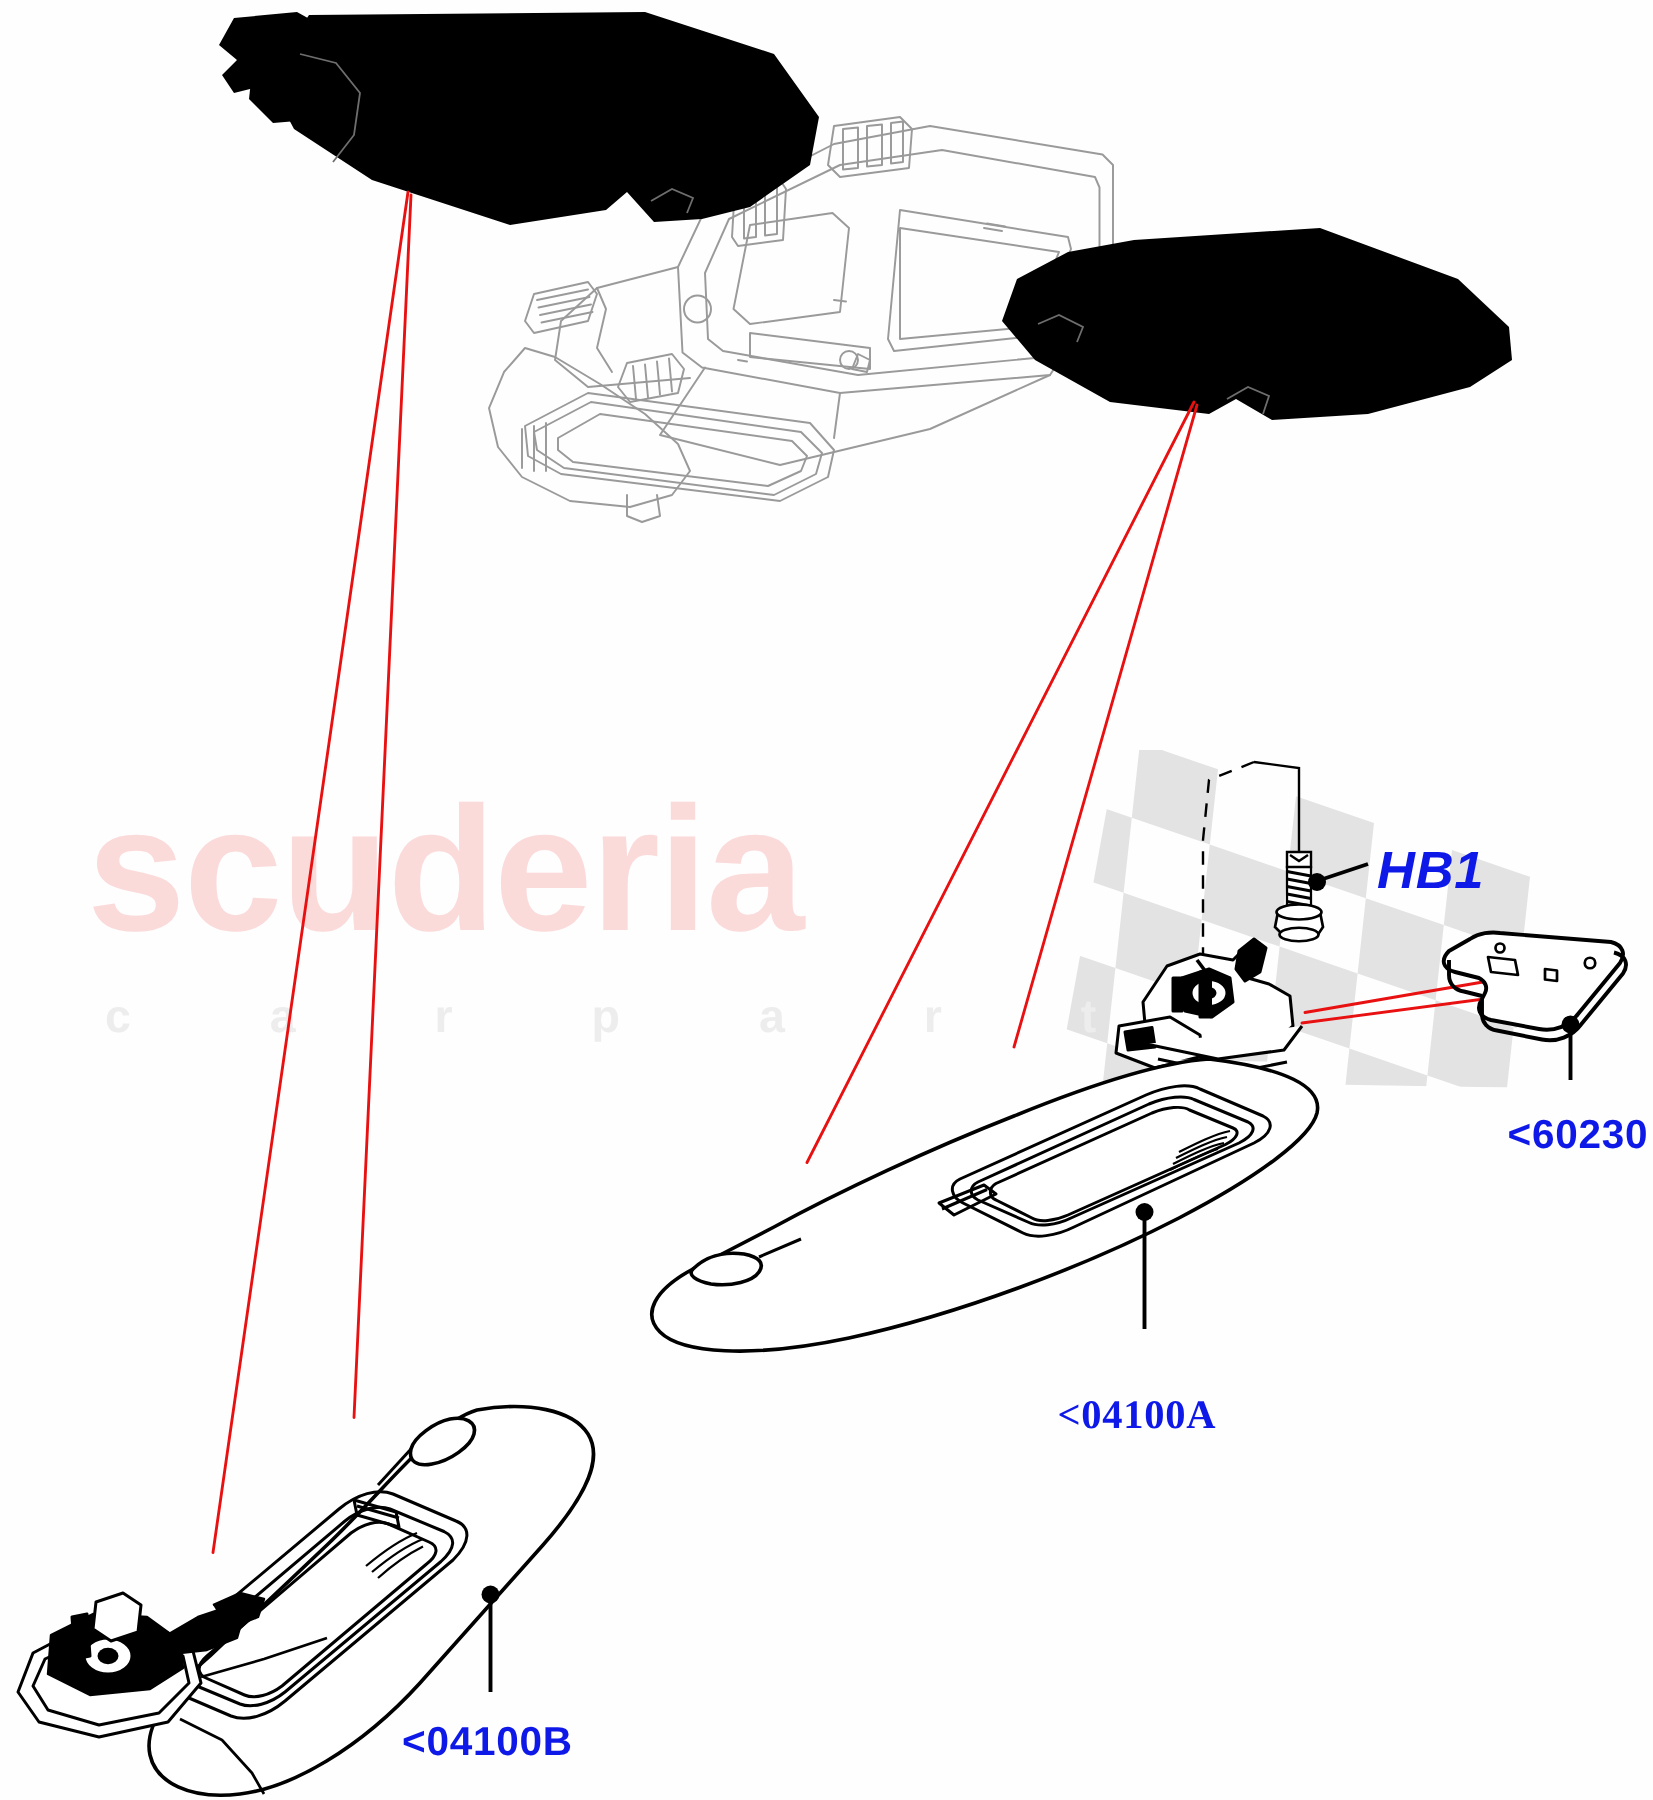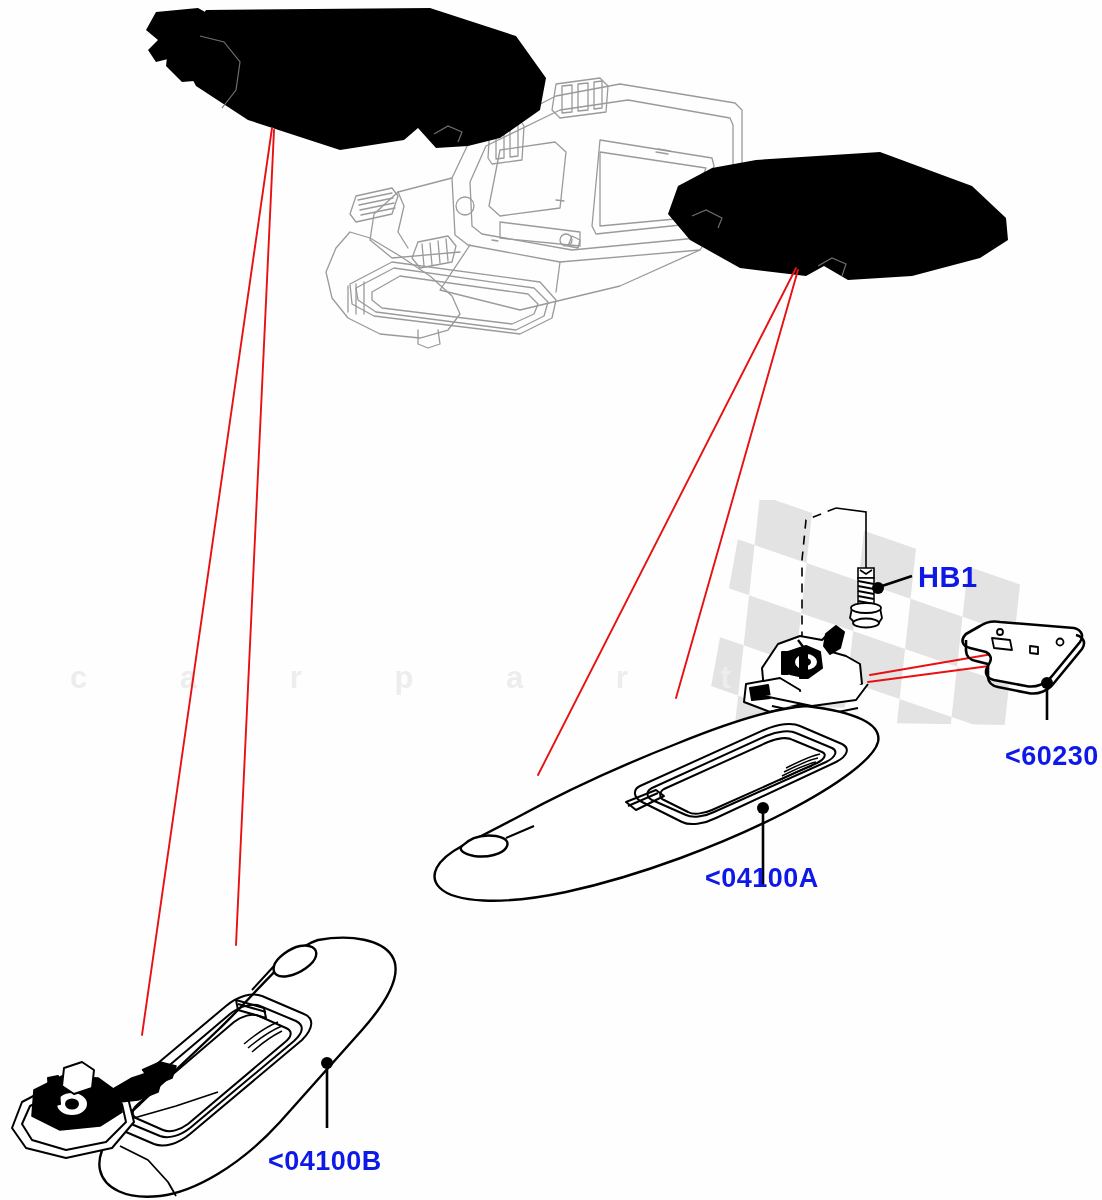--- a/index.html
+++ b/index.html
@@ -49,21 +49,21 @@
   }
   .plabel{
     position:absolute;
     color:#0e19e8;
     font-size:27px;
     font-weight:bold;
     white-space:nowrap;
     user-select:none;
     letter-spacing:0.5px;
   }
-  .plabel.hb{font-size:29px;}
+  .plabel.hb{font-size:35px;font-style:italic;}
 </style>
 </head>
 <body>
 
 <div id="stage">
 
   <svg class="layer" viewBox="0 0 1102 1200">
     <defs>
       <clipPath id="flagClip">
         <polygon points="745,500 1040,500 1005,725 705,720"></polygon>
@@ -91,20 +91,21 @@
           <rect x="208" y="208" width="52" height="52"></rect>
           <rect x="-52" y="260" width="52" height="52"></rect>
           <rect x="52" y="260" width="52" height="52"></rect>
           <rect x="156" y="260" width="52" height="52"></rect>
           <rect x="260" y="260" width="52" height="52"></rect>
         </g>
       </g>
     </g>
   </svg>
 
+  <div class="wm-scuderia">scuderia</div>
   <div class="wm-carparts">c a r   p a r t s</div>
 
   <svg class="layer" viewBox="0 0 1102 1200">
 
     <g fill="none" stroke="#9a9a9a" stroke-width="1.3" stroke-linejoin="round" stroke-linecap="round">
 
       <path d="M556,96 L620,84 L735,103 L742,110 L742,185 L700,250 L560,262 L468,245 L455,235
                L452,178 L470,140 Z"></path>
       <path d="M560,110 L628,100 L730,118 L733,125 L733,180 L697,238 L572,250 L482,234 L472,226 L470,182 L486,146 Z"></path>
 
@@ -377,17 +378,17 @@
       <circle cx="327" cy="1063" r="6" fill="#000000"></circle>
       <line x1="327" y1="1067" x2="327" y2="1128" stroke="#000" stroke-width="2.6"></line>
     </g>
 
   </svg>
 
   <div class="plabel hb" style="left:918px; top:561px;">HB1</div>
 
   <div class="plabel" style="left:1005px; top:741px;text-align:center;">&lt;60230</div>
 
-  <div class="plabel" style="left:705px; top:863px;">&lt;04100A</div>
+  <div class="plabel" style="left:705px; top:928px;font-family:Liberation Serif, serif;">&lt;04100A</div>
 
   <div class="plabel" style="left:268px; top:1146px;text-align:right;">&lt;04100B</div>
 
 </div>
 
 </body></html>

